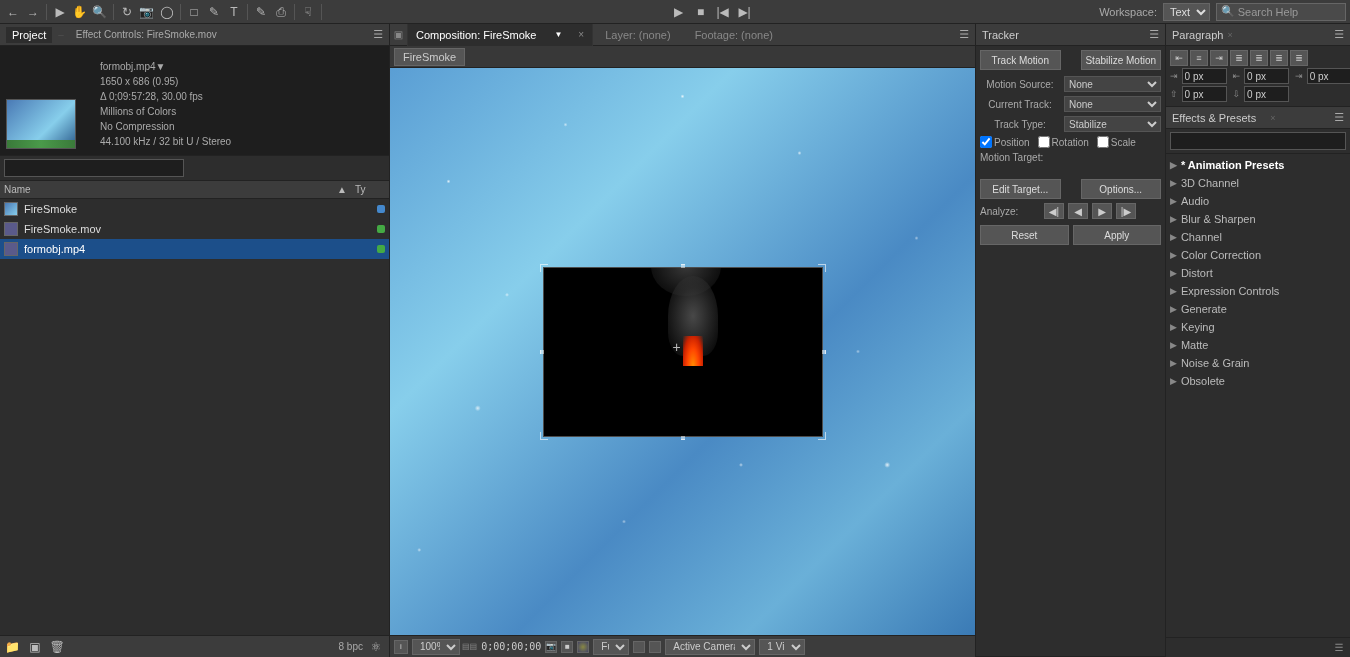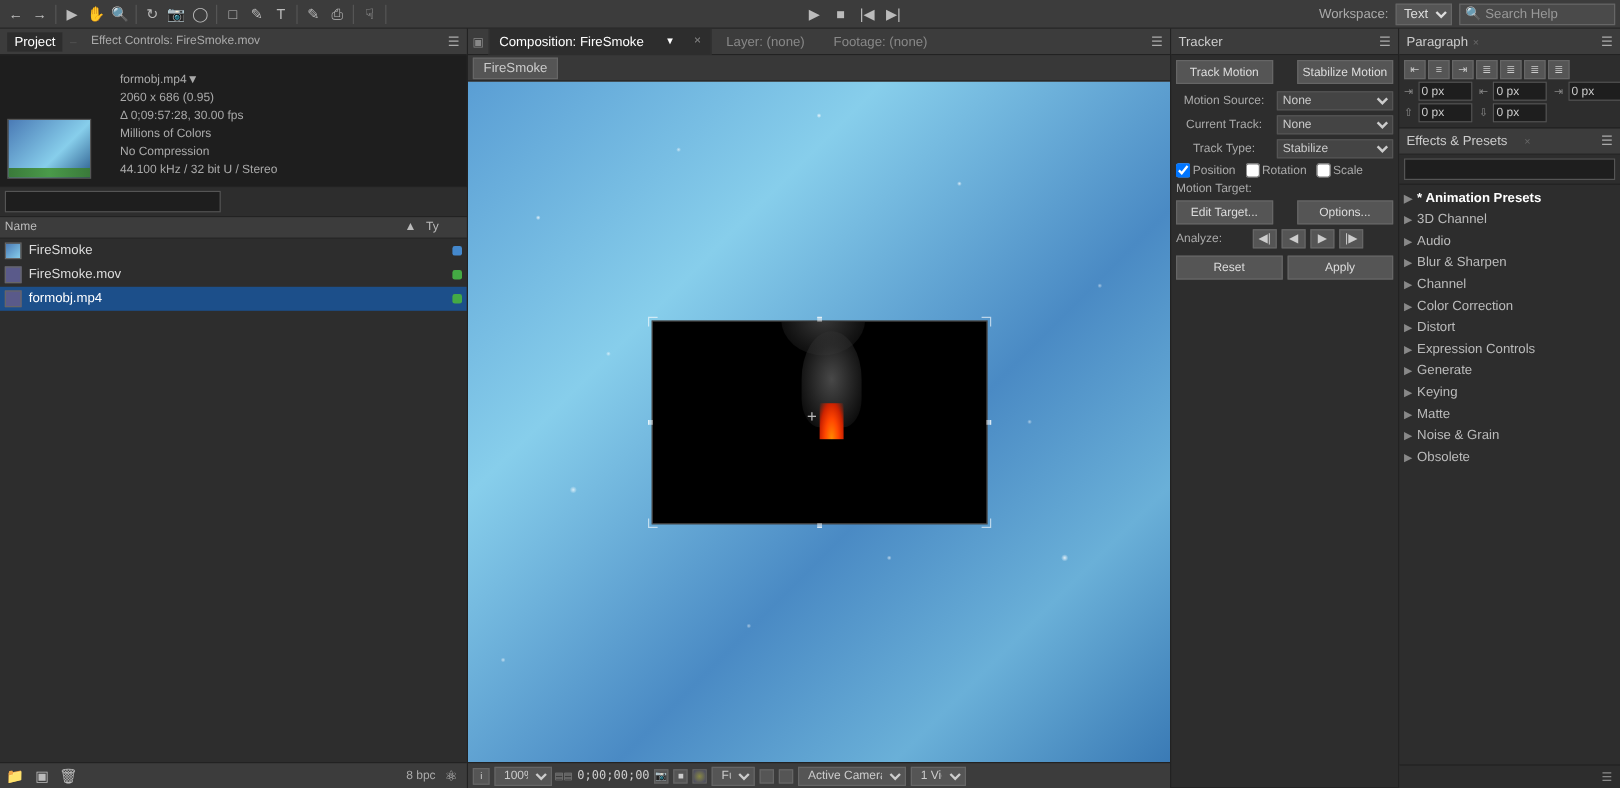--- a/index.html
+++ b/index.html
@@ -661,21 +661,21 @@
       <span class="panel-header-tab active">Project</span>
       <span style="color:#555; margin:0 2px;">⎯</span>
       <span class="panel-header-tab" style="font-size:10px; color:#aaa;">Effect Controls: FireSmoke.mov</span>
       <span class="panel-menu-btn">☰</span>
     </div>
 
     <div class="project-preview">
       <div class="preview-thumbnail"></div>
       <div class="preview-info">
         <div>formobj.mp4▼</div>
-        <div>2060 x 686 (0.95)</div>
+        <div>1650 x 686 (0.95)</div>
         <div>Δ 0;09:57:28, 30.00 fps</div>
         <div>Millions of Colors</div>
         <div>No Compression</div>
         <div>44.100 kHz / 32 bit U / Stereo</div>
       </div>
     </div>
 
     <div class="search-bar">
       <input type="text" class="search-input" style="">
     </div>
@@ -818,21 +818,21 @@
         <label style="display:flex;align-items:center;gap:2px;">
           <input type="checkbox" style="">
           <span>Rotation</span>
         </label>
         <label style="display:flex;align-items:center;gap:2px;">
           <input type="checkbox" style="">
           <span>Scale</span>
         </label>
       </div>
       <div style="padding:2px 4px; font-size:10px; color:#aaa;">Motion Target:</div>
-      <div style="display:flex; gap:20px; padding:2px 4px;">
+      <div style="display:flex; gap:20px; padding:2px 4px;margin-top:12px;">
         <div class="tracker-btn">Edit Target...</div>
         <div class="tracker-btn">Options...</div>
       </div>
       <div class="tracker-analyze">
         <span class="analyze-label">Analyze:</span>
         <div class="analyze-btn">◀|</div>
         <div class="analyze-btn">◀</div>
         <div class="analyze-btn">▶</div>
         <div class="analyze-btn">|▶</div>
       </div>

